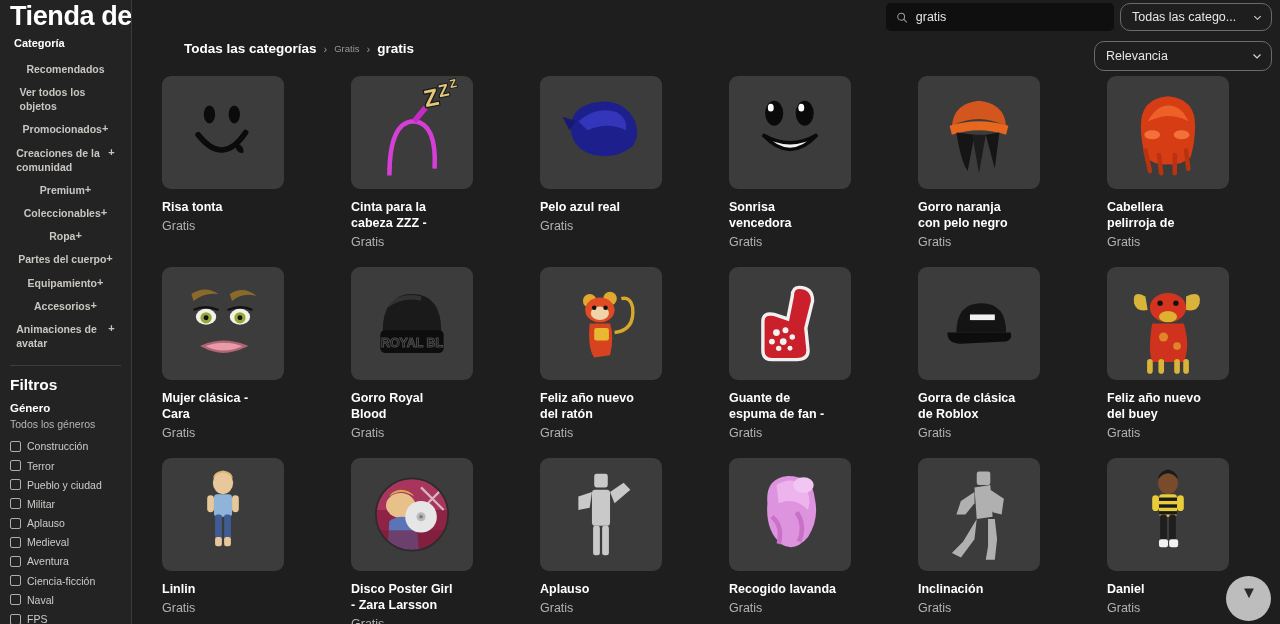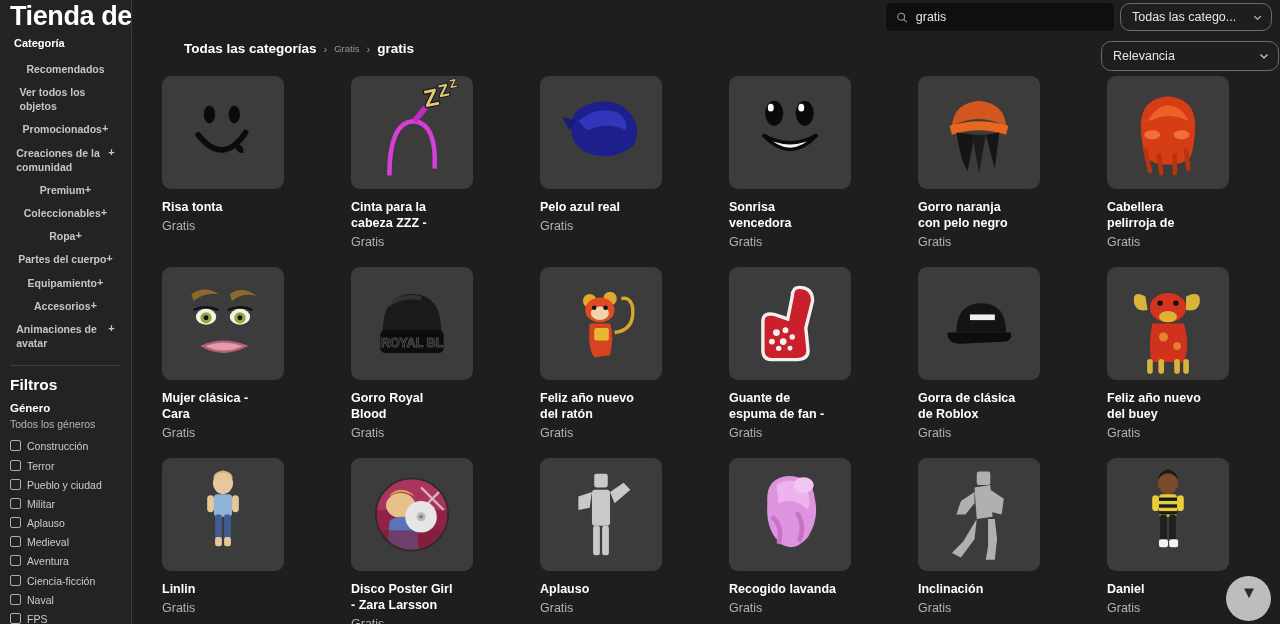--- a/index.html
+++ b/index.html
@@ -32,21 +32,21 @@
     font-size: 10.5px; color: #c9c6c2; line-height: 1.35;
     padding: 4.5px 10px 4.5px 0; cursor: pointer; font-weight: bold;
   }
   .cat-item .lbl { max-width: 92px; }
   .plus { color: #c9c6c2; font-size: 11px; line-height: 1.2; flex: 0 0 auto; }
   .divider { height: 1px; background: #3d3d3d; margin: 10px 10px 10px 0; }
   .filters-title { font-size: 15.5px; font-weight: bold; color: #fff; margin-bottom: 8px; }
   .genero-title { font-size: 11.5px; font-weight: bold; color: #fff; margin-bottom: 4px; }
   .genero-sub { font-size: 10.5px; color: #b9b6b2; margin-bottom: 7px; }
   .chk-row {
-    display: flex; gap: 6px;
+    display: flex; align-items: center; gap: 6px;
     font-size: 10.5px; color: #cfccc8; padding: 3.6px 0; cursor: pointer;
   }
   .chk {
     width: 11px; height: 11px; flex: 0 0 11px;
     border: 1px solid #b0adaa; border-radius: 2px; background: transparent;
   }
 
   
   .main { flex: 1 1 auto; position: relative; height: 624px; overflow: hidden; }
 
@@ -65,21 +65,21 @@
     width: 100%;
   }
   .dd {
     height: 28px; border: 1px solid #6a6a6a; border-radius: 10px;
     display: flex; align-items: center; justify-content: space-between;
     padding: 0 8px 0 11px; gap: 8px; color: #e8e6e3; font-size: 12.5px;
     cursor: pointer; background: transparent;
   }
   .dd-cat { width: 152px; }
   .dd-sort { width: 178px; height: 30px; font-size: 12.5px; }
-  .sortbar { position: absolute; top: 41px; right: 1px; }
+  .sortbar { position: absolute; top: 41px; right: 8px; }
 
   .breadcrumb {
     position: absolute; top: 41px; left: 8px;
     display: flex; align-items: center; gap: 7px; margin-left: 44px;
   }
   .bc-strong { font-size: 13.5px; font-weight: bold; color: #fff; cursor: pointer; }
   .bc-sep { color: #9b9894; font-size: 11px; }
   .bc-small { font-size: 9.5px; color: #9b9894; cursor: pointer; }
   .bc-cur { font-size: 13.5px; font-weight: bold; color: #fff; }
 

